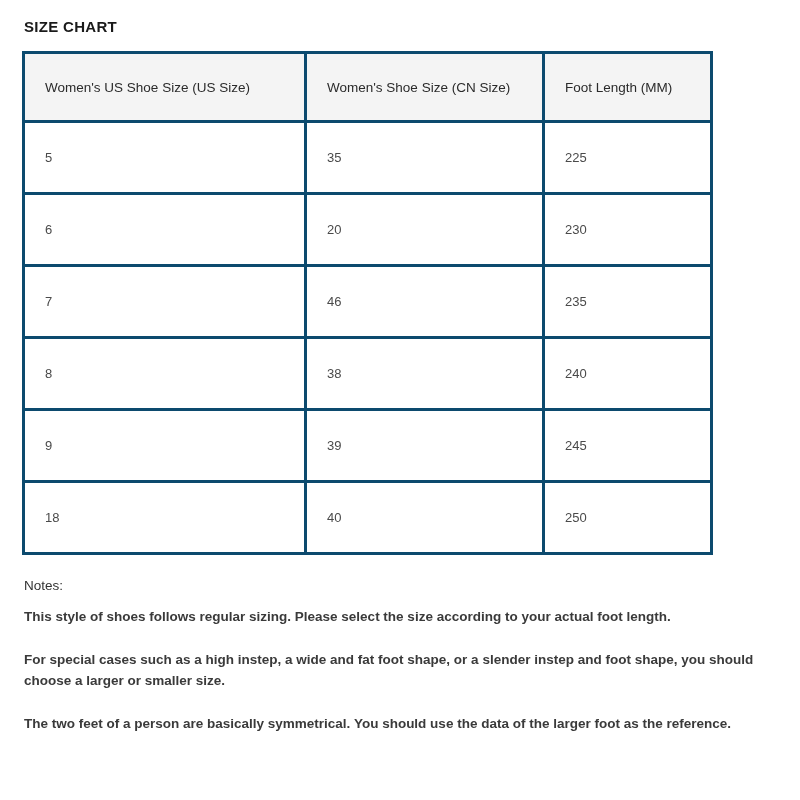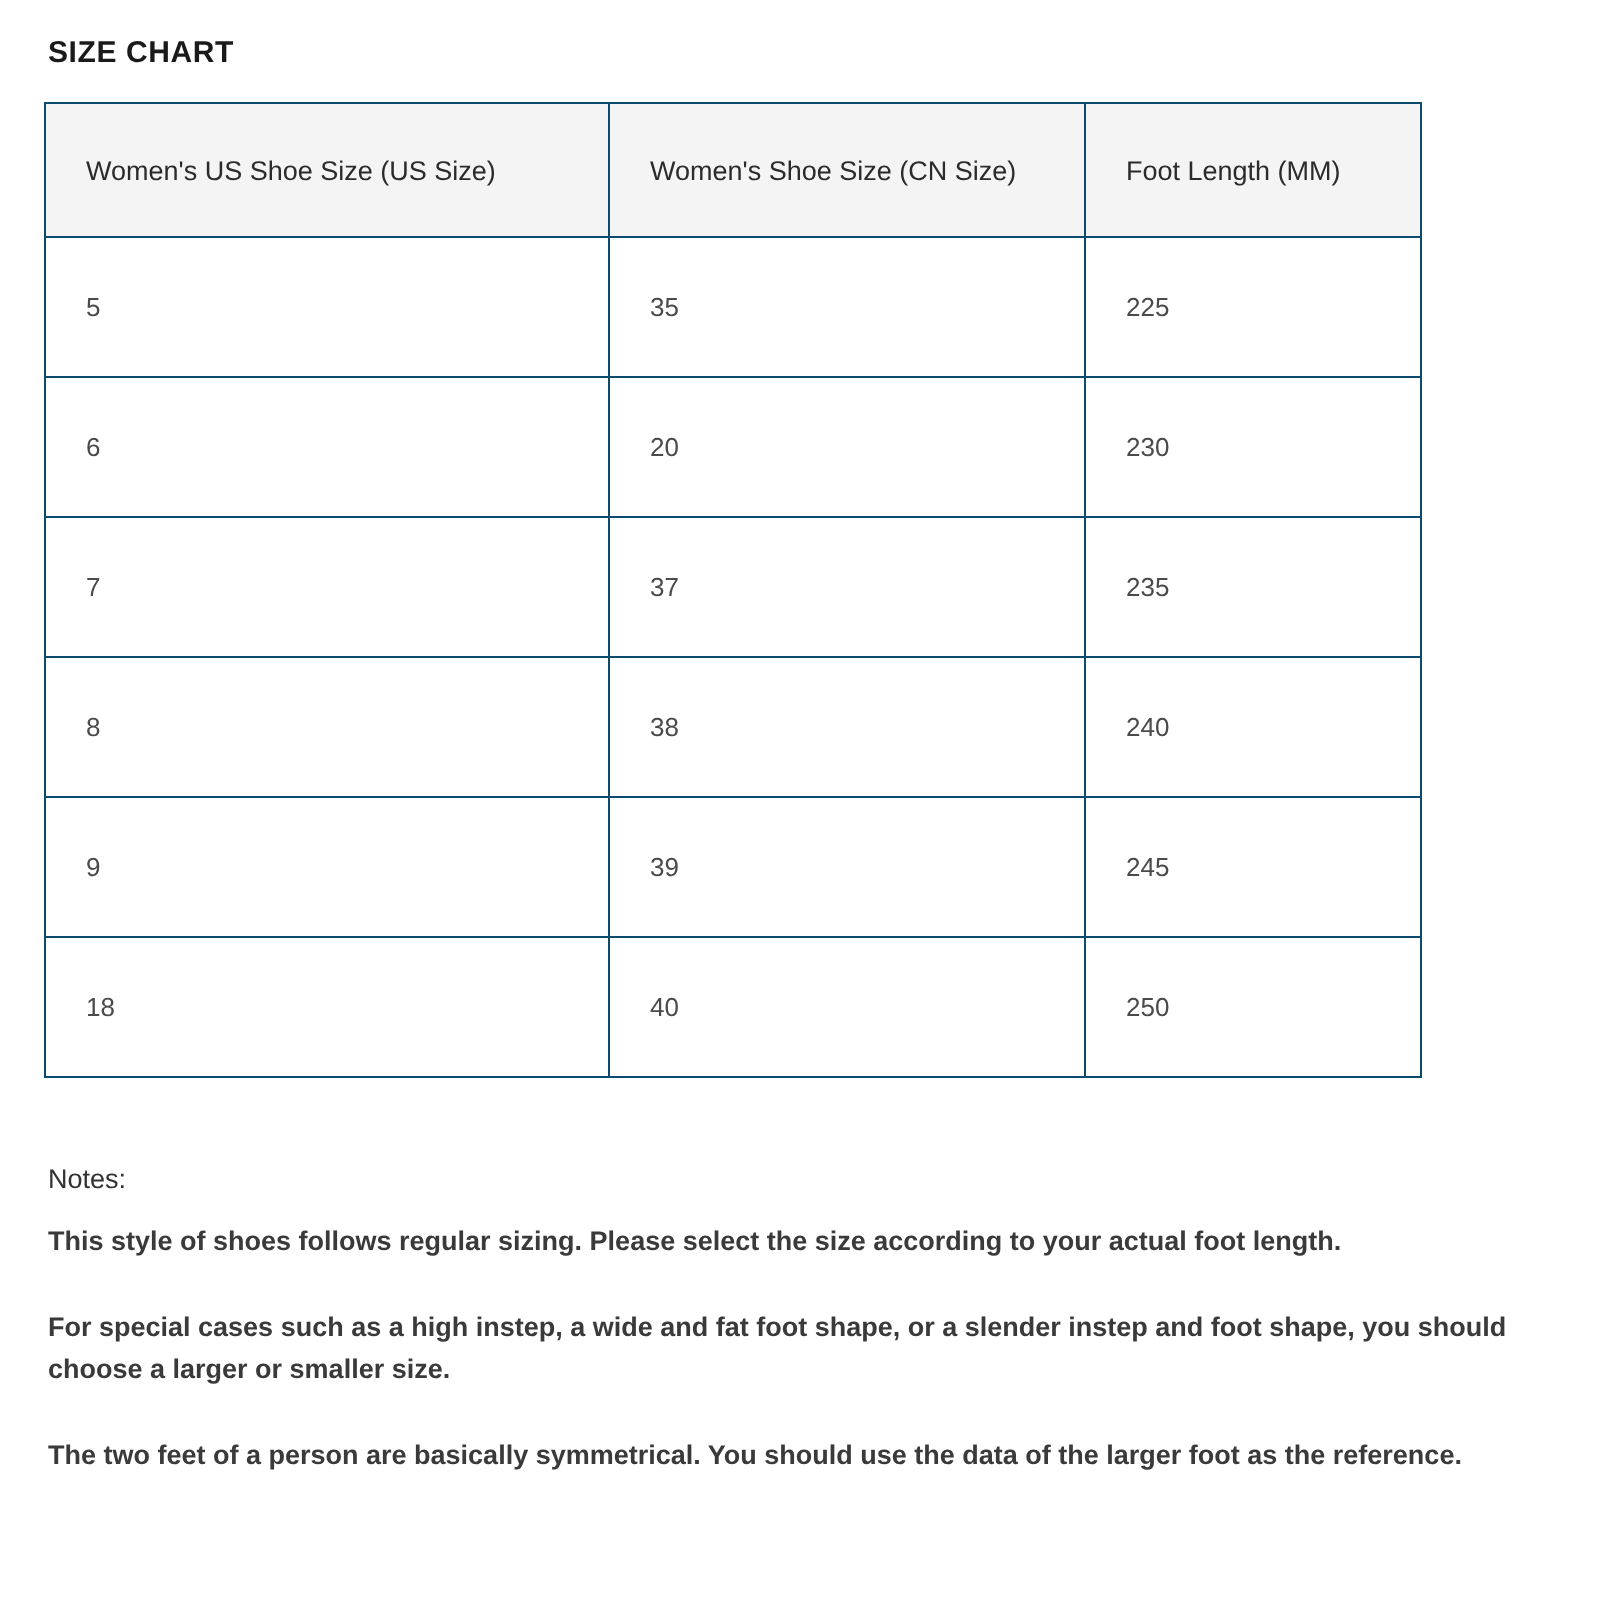--- a/index.html
+++ b/index.html
@@ -28,21 +28,21 @@
     margin: 0 0 16px 2px;
   }
   table.size-chart {
     border-collapse: collapse;
     width: 688px;
     table-layout: fixed;
     margin: 0;
   }
   table.size-chart th,
   table.size-chart td {
-    border: 1px solid #0c4a6e;
+    border: 3px solid #0c4a6e;
     text-align: left;
     vertical-align: middle;
     font-weight: normal;
   }
   table.size-chart thead th {
     background: #f4f4f4;
     color: #2b2b2b;
     font-size: 13.5px;
     height: 66px;
     padding: 0 0 0 20px;
@@ -52,21 +52,21 @@
     color: #4a4a4a;
     font-size: 13px;
     height: 69px;
     padding: 0 0 0 20px;
   }
   .col-a { width: 282px; }
   .col-b { width: 238px; }
   .col-c { width: 168px; }
 
   .notes {
-    margin-top: 43px;
+    margin-top: 23px;
   }
   .notes-label {
     font-size: 13.5px;
     color: #333333;
     margin: 0 0 14px 2px;
   }
   .note-line {
     font-size: 13.5px;
     color: #3a3a3a;
     line-height: 1.55;
@@ -102,21 +102,21 @@
         <td>35</td>
         <td>225</td>
       </tr>
       <tr>
         <td>6</td>
         <td>20</td>
         <td>230</td>
       </tr>
       <tr>
         <td>7</td>
-        <td>37</td>
+        <td>46</td>
         <td>235</td>
       </tr>
       <tr>
         <td>8</td>
         <td>38</td>
         <td>240</td>
       </tr>
       <tr>
         <td>9</td>
         <td>39</td>

